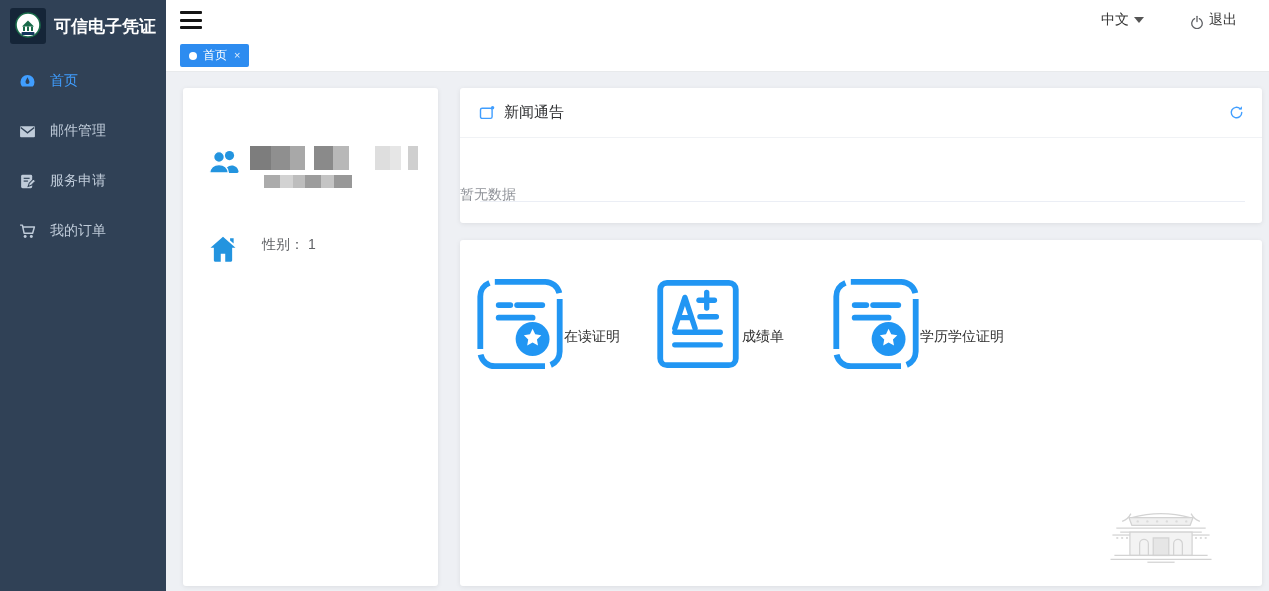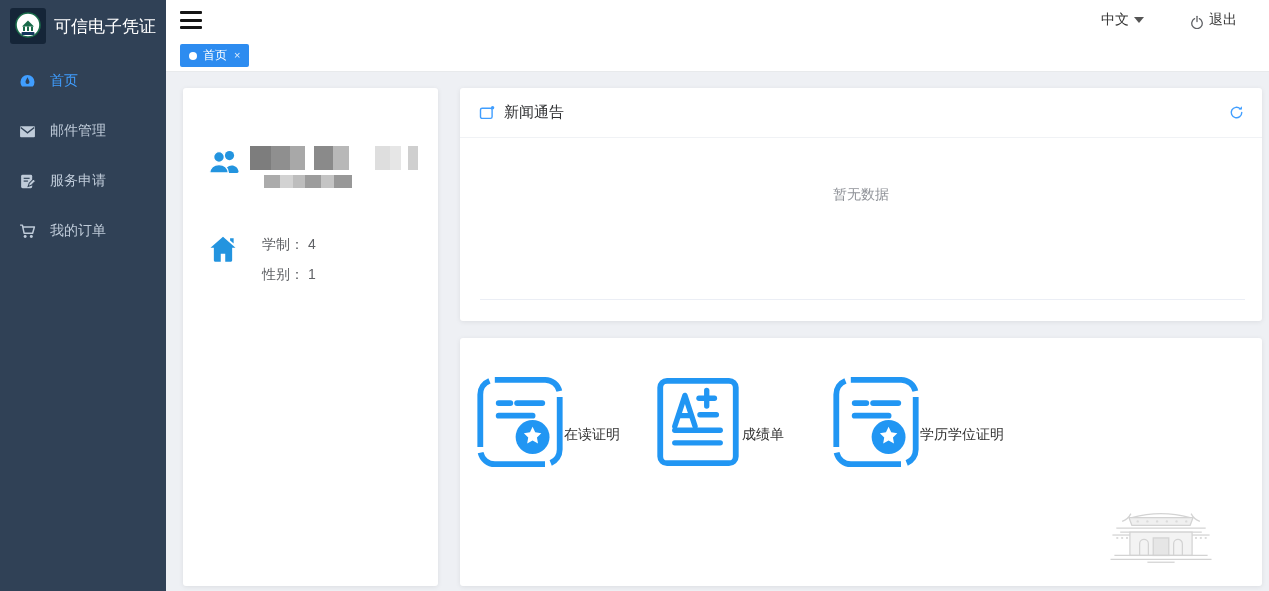--- a/index.html
+++ b/index.html
@@ -5,21 +5,21 @@
   * { margin:0; padding:0; box-sizing:border-box; }
   html,body { width:1269px; height:591px; overflow:hidden;
     font-family:"Liberation Sans","DejaVu Sans",sans-serif; background:#eef0f4; }
   .app { display:flex; width:1269px; height:591px; }
 
   
   .sidebar { width:166px; height:591px; background:#304156; flex:0 0 166px; }
   .logo-row { display:flex; align-items:center; padding:8px 10px; height:52px; }
   .logo-badge { width:36px; height:36px; background:#152538; border-radius:3px;
     display:flex; align-items:center; justify-content:center; }
-  .app-title { color:#ffffff; font-size:17px; font-weight:normal; margin-left:8px; white-space:nowrap; }
+  .app-title { color:#ffffff; font-size:17px; font-weight:bold; margin-left:8px; white-space:nowrap; }
   .nav { padding-top:4px; }
   .nav-item { height:50px; display:flex; align-items:center; padding-left:18px; cursor:pointer; }
   .nav-item .nav-icon { width:18px; height:18px; display:flex; align-items:center; justify-content:center; }
   .nav-item .nav-label { margin-left:14px; font-size:14px; color:#bfcbd9; }
   .nav-item.active .nav-label { color:#409eff; }
 
   
   .main { flex:1; display:flex; flex-direction:column; min-width:0; position:relative; }
   .topbar { height:40px; background:#ffffff; display:flex; align-items:center; padding:10px 14px; }
   .hamburger { width:22px; height:18px; display:flex; flex-direction:column; justify-content:space-between; cursor:pointer; }
@@ -55,22 +55,22 @@
   .info-row .ilabel { min-width:44px; }
   .info-row .ivalue { margin-left:2px; }
 
   
   .right-col { flex:1; display:flex; flex-direction:column; min-width:0; }
   .card-header { height:50px; display:flex; align-items:center; padding:0 18px 0 19px; border-bottom:1px solid #f0f2f5; }
   .card-header .hicon { display:flex; margin-right:9px; }
   .card-header .htitle { font-size:15px; color:#303133; }
   .card-header .hright { margin-left:auto; display:flex; align-items:center; }
 
-  .news-card { height:233px; margin-bottom:17px; position:relative; }
-  .news-body { height:113px; display:flex; align-items:center; justify-content:center; }
+  .news-card { height:135px; margin-bottom:17px; position:relative; }
+  .news-body { height:113px; display:flex; align-items:center; justify-content:flex-start; }
   .empty-text { font-size:14px; color:#909399; }
   .news-divider { position:absolute; left:20px; right:17px; bottom:21px; height:1px; background:#ebeef5; }
   .refresh-btn { cursor:pointer; display:flex; }
 
   .services-card { flex:1; position:relative; }
   .pages-text { font-size:13px; color:#606266; }
   .pages-text .pv { margin-left:4px; }
   .services-body { display:flex; padding:38px 0 0 16px; }
   .service-item { width:178px; display:flex; flex-direction:row; align-items:center; cursor:pointer; }
   .service-icon { width:88px; height:92px; }
@@ -214,24 +214,20 @@
           </div>
         </div>
         <div class="home-row">
           <div class="home-icon-wrap">
             <svg width="30" height="28" viewBox="0 0 32 30">
               <path fill="#2394df" d="M16 2 2.6 13.6h3.6V27c0 .9.7 1.6 1.6 1.6h5.8v-8.4h4.8v8.4h5.8c.9 0 1.6-.7 1.6-1.6V13.6h3.6z"></path>
               <path fill="#2394df" d="M23.6 3.6h3.8v5.6l-3.8-3.3z"></path>
             </svg>
           </div>
           <div class="info-list">
-            <div class="info-row">
-              <span class="ilabel">学制：</span>
-              <span class="ivalue">4</span>
-            </div>
             <div class="info-row">
               <span class="ilabel">性别：</span>
               <span class="ivalue">1</span>
             </div>
           </div>
         </div>
       </div>
 
       <div class="right-col">
 

